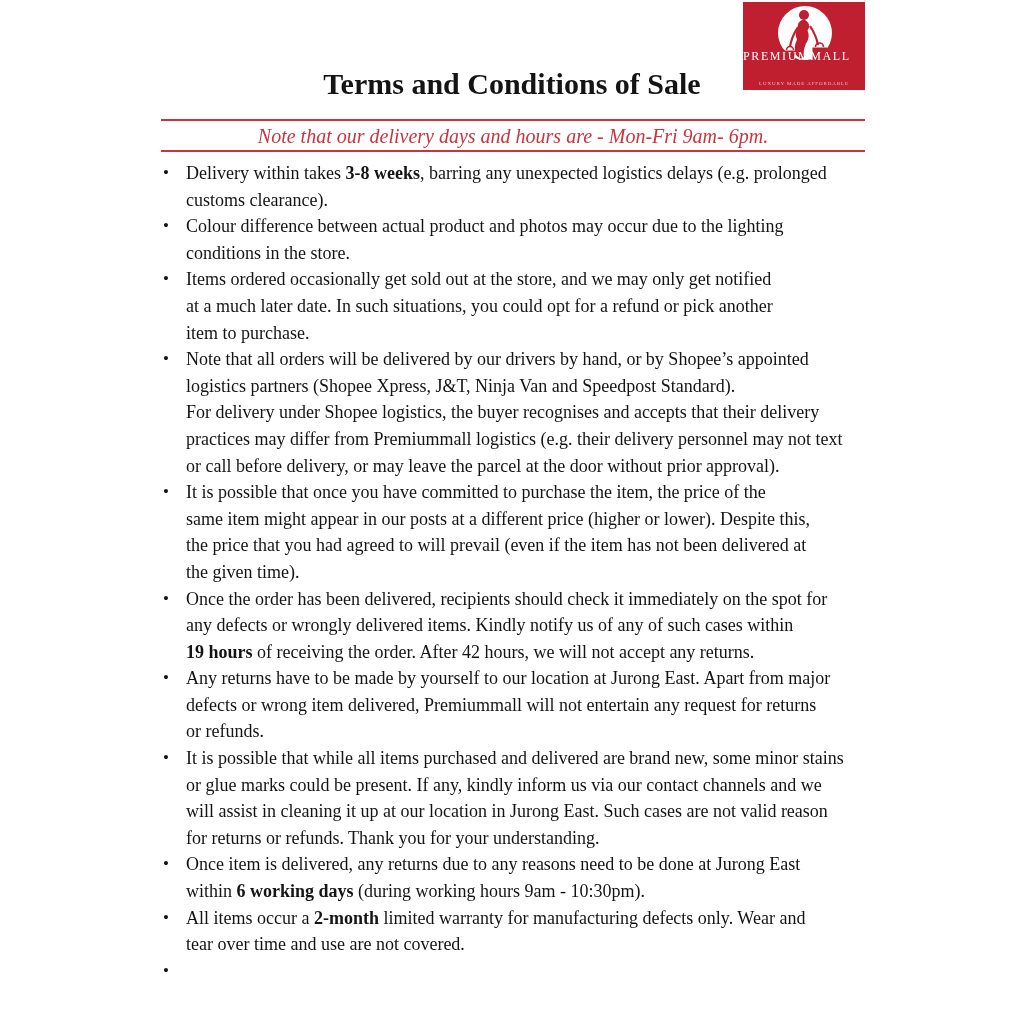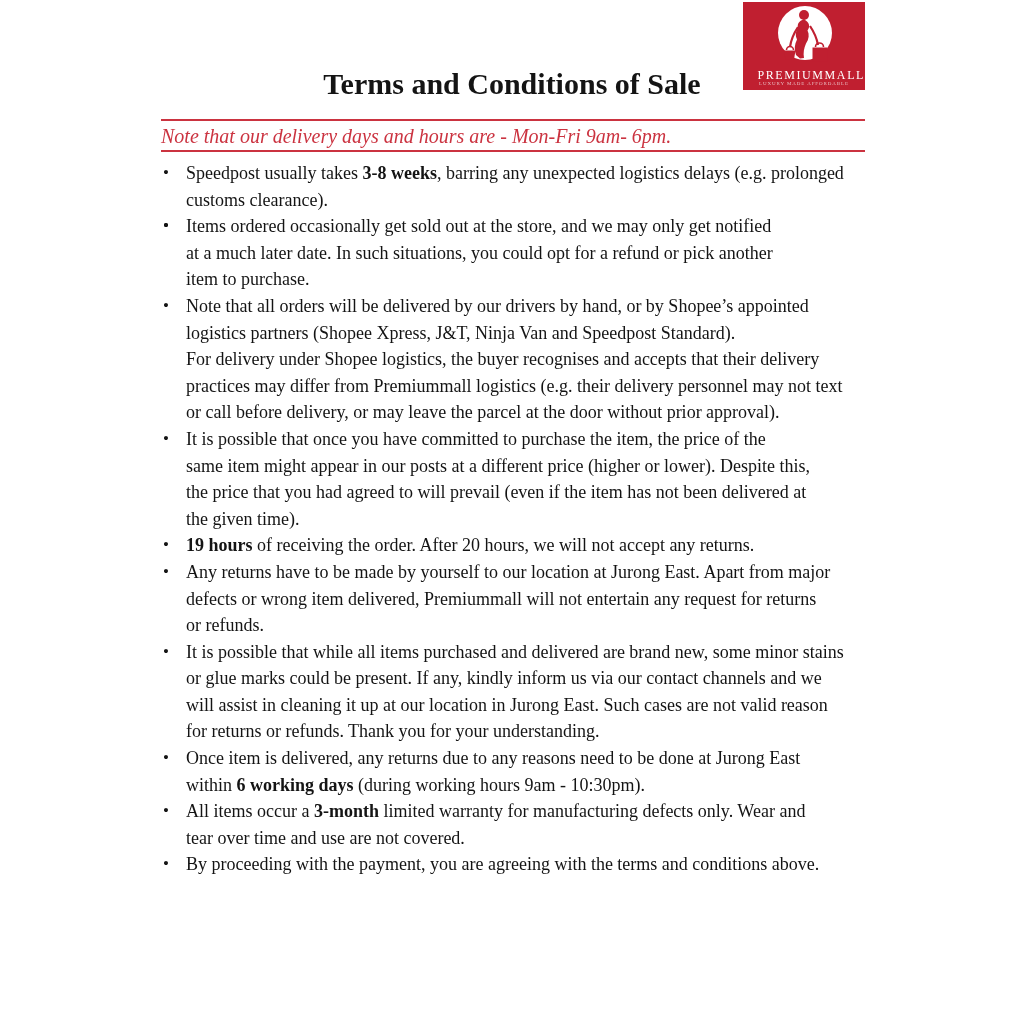--- a/index.html
+++ b/index.html
@@ -18,24 +18,24 @@
     position: absolute;
     left: 743px;
     top: 2px;
     width: 122px;
     height: 88px;
   }
   .logo .logo-bg { position: absolute; inset: 0; }
   .logo svg.mark { position: absolute; left: 0; top: 0; }
   .brand {
     position: absolute;
-    bottom: 9px;
+    bottom: 28px;
     left: 0;
     width: 100%;
-    text-align: right;
+    text-align: left;
     color: #ffffff;
     font-size: 12px;
     letter-spacing: 1.6px;
     line-height: 1;
     white-space: nowrap;
   }
   .tagline {
     position: absolute;
     bottom: 4px;
     left: 0;
@@ -68,21 +68,21 @@
     height: 0;
     border-top: 2px solid;
   }
   .rule-top { top: 119px; }
   .rule-bottom { top: 150px; }
   .notice {
     position: absolute;
     top: 123px;
     left: 161px;
     width: 704px;
-    text-align: left;
+    text-align: center;
     font-style: italic;
     font-size: 20px;
     line-height: 26px;
   }
 
   
   .terms {
     position: absolute;
     top: 160px;
     left: 186px;
@@ -126,43 +126,46 @@
     <div class="tagline">LUXURY MADE AFFORDABLE</div>
   </div>
 
   <h1 class="title">Terms and Conditions of Sale</h1>
 
   <div class="rule rule-top" style="border-top-color: rgb(203, 51, 64);"></div>
   <div class="notice" style="color: rgb(203, 51, 64);">Note that our delivery days and hours are - Mon-Fri 9am- 6pm.</div>
   <div class="rule rule-bottom" style="border-top-color: rgb(203, 51, 64);"></div>
 
   <ul class="terms">
-      <li><span class="marker">•</span><span>Speedpost usually takes </span><b>3-8 weeks</b><span>, barring any unexpected logistics delays (e.g. prolonged
+      <li><span class="marker">•</span><span>Delivery within takes </span><b>3-8 weeks</b><span>, barring any unexpected logistics delays (e.g. prolonged
 customs clearance).</span></li>
-      <li><span class="marker">•</span></li>
+      <li><span class="marker">•</span><span>Colour difference between actual product and photos may occur due to the lighting
+conditions in the store.</span></li>
       <li><span class="marker">•</span><span>Items ordered occasionally get sold out at the store, and we may only get notified
 at a much later date. In such situations, you could opt for a refund or pick another
 item to purchase.</span></li>
       <li><span class="marker">•</span><span>Note that all orders will be delivered by our drivers by hand, or by Shopee’s appointed
 logistics partners (Shopee Xpress, J&amp;T, Ninja Van and Speedpost Standard).
 For delivery under Shopee logistics, the buyer recognises and accepts that their delivery
 practices may differ from Premiummall logistics (e.g. their delivery personnel may not text
 or call before delivery, or may leave the parcel at the door without prior approval).</span></li>
       <li><span class="marker">•</span><span>It is possible that once you have committed to purchase the item, the price of the
 same item might appear in our posts at a different price (higher or lower). Despite this,
 the price that you had agreed to will prevail (even if the item has not been delivered at
 the given time).</span></li>
-      <li><span class="marker">•</span><b>19 hours</b><span> of receiving the order. After 20 hours, we will not accept any returns.</span></li>
+      <li><span class="marker">•</span><span>Once the order has been delivered, recipients should check it immediately on the spot for
+any defects or wrongly delivered items. Kindly notify us of any of such cases within
+</span><b>19 hours</b><span> of receiving the order. After 42 hours, we will not accept any returns.</span></li>
       <li><span class="marker">•</span><span>Any returns have to be made by yourself to our location at Jurong East. Apart from major
 defects or wrong item delivered, Premiummall will not entertain any request for returns
 or refunds.</span></li>
       <li><span class="marker">•</span><span>It is possible that while all items purchased and delivered are brand new, some minor stains
 or glue marks could be present. If any, kindly inform us via our contact channels and we
 will assist in cleaning it up at our location in Jurong East. Such cases are not valid reason
 for returns or refunds. Thank you for your understanding.</span></li>
       <li><span class="marker">•</span><span>Once item is delivered, any returns due to any reasons need to be done at Jurong East
 within </span><b>6 working days</b><span> (during working hours 9am - 10:30pm).</span></li>
-      <li><span class="marker">•</span><span>All items occur a </span><b>3-month</b><span> limited warranty for manufacturing defects only. Wear and
+      <li><span class="marker">•</span><span>All items occur a </span><b>2-month</b><span> limited warranty for manufacturing defects only. Wear and
 tear over time and use are not covered.</span></li>
-      <li><span class="marker">•</span><span>By proceeding with the payment, you are agreeing with the terms and conditions above.</span></li>
+      <li><span class="marker">•</span></li>
     </ul>
 
 </div>
 
 </body></html>

